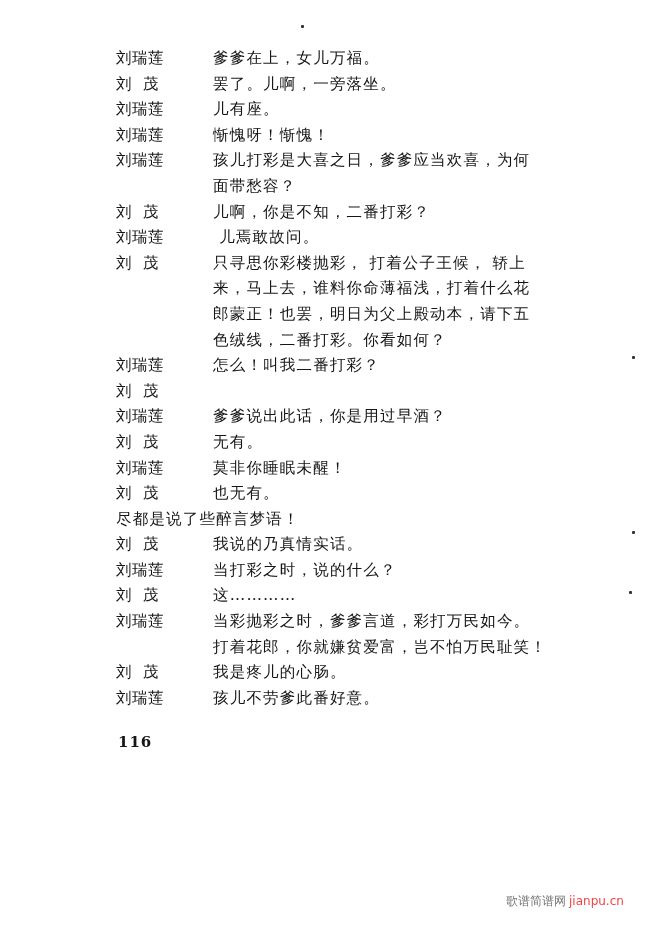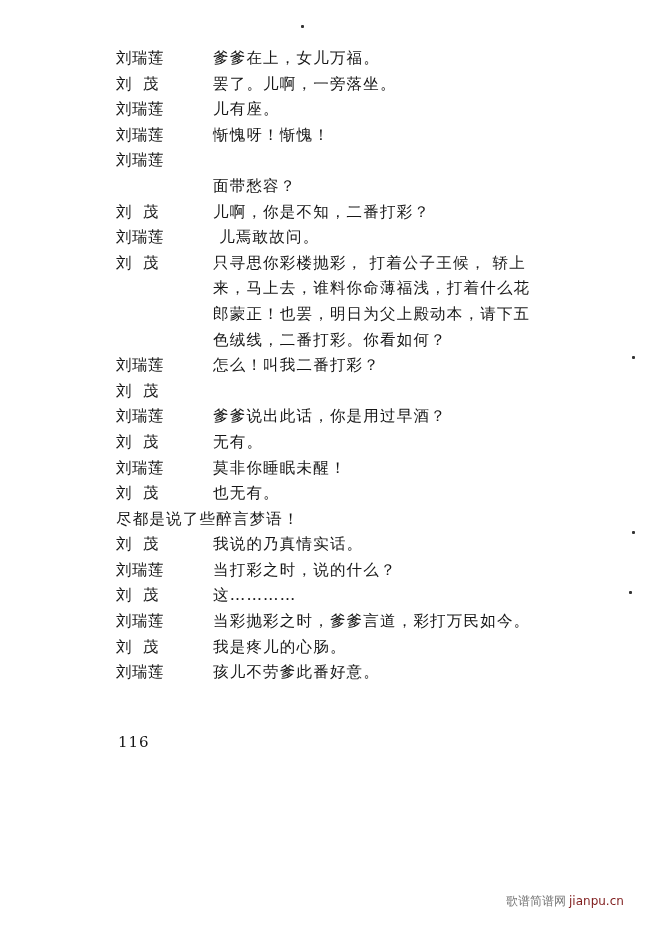--- a/index.html
+++ b/index.html
@@ -6,23 +6,23 @@
   body {
     width: 656px; height: 927px; background: #ffffff; position: relative; overflow: hidden;
     font-family: "DejaVu Serif", "Liberation Serif", serif; color: #161616;
   }
   .page { position: absolute; left: 0; top: 0; width: 656px; height: 927px; }
   .speck { position: absolute; width: 3px; height: 3px; background: #333; border-radius: 1px; }
   .script { position: absolute; left: 116px; top: 46px; width: 480px; }
   .line { display: flex; height: 25.6px; line-height: 25.6px; font-size: 15.5px; }
   .speaker { width: 97px; flex: none; white-space: pre; letter-spacing: 0.5px; }
   .speech { flex: 1; white-space: pre; letter-spacing: 1.2px; }
-  .page-num { position: absolute; left: 118px; top: 733px; font-size: 15px; font-weight: normal; letter-spacing: 1px; }
+  .page-num { position: absolute; left: 118px; top: 733px; font-size: 15px; font-weight: bold; letter-spacing: 1px; }
   .watermark { position: absolute; left: 506px; top: 893px; font-size: 12px; color: #777; font-family: "DejaVu Sans", sans-serif; white-space: nowrap; }
-  .watermark .wm-url { color: #7f1d1d; margin-left: 3px; }
+  .watermark .wm-url { color: #ef4444; margin-left: 3px; }
 </style>
 </head>
 <body>
 
 <div class="page">
   <div class="speck" style="left:301px;top:25px;"></div>
   <div class="speck" style="left:632px;top:356px;"></div>
   <div class="speck" style="left:632px;top:531px;"></div>
   <div class="speck" style="left:629px;top:591px;"></div>
 
@@ -38,20 +38,21 @@
     <div class="line">
         <span class="speaker">刘瑞莲</span>
         <span class="speech">儿有座。</span>
       </div>
     <div class="line">
         <span class="speaker">刘瑞莲</span>
         <span class="speech">惭愧呀！惭愧！</span>
       </div>
     <div class="line">
         <span class="speaker">刘瑞莲</span>
+        <span class="speech">孩儿打彩是大喜之日，爹爹应当欢喜，为何</span>
       </div>
     <div class="line">
         <span class="speaker"></span>
         <span class="speech">面带愁容？</span>
       </div>
     <div class="line">
         <span class="speaker">刘  茂</span>
         <span class="speech">儿啊，你是不知，二番打彩？</span>
       </div>
     <div class="line">
@@ -110,20 +111,24 @@
       </div>
     <div class="line">
         <span class="speaker">刘  茂</span>
         <span class="speech">这…………</span>
       </div>
     <div class="line">
         <span class="speaker">刘瑞莲</span>
         <span class="speech">当彩抛彩之时，爹爹言道，彩打万民如今。</span>
       </div>
     <div class="line">
+        <span class="speaker"></span>
+        <span class="speech">打着花郎，你就嫌贫爱富，岂不怕万民耻笑！</span>
+      </div>
+    <div class="line">
         <span class="speaker">刘  茂</span>
         <span class="speech">我是疼儿的心肠。</span>
       </div>
     <div class="line">
         <span class="speaker">刘瑞莲</span>
         <span class="speech">孩儿不劳爹此番好意。</span>
       </div>
   </div>
 
   <div class="page-num">116</div>

